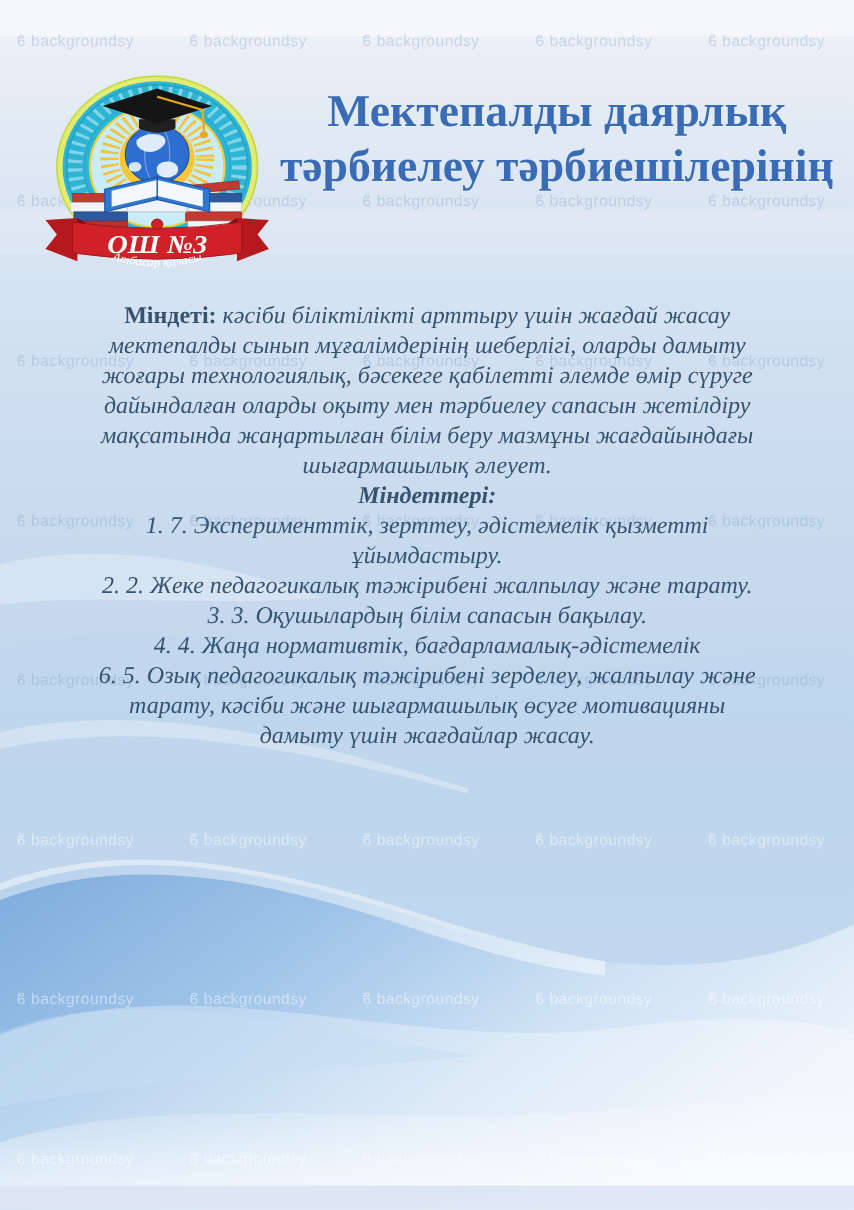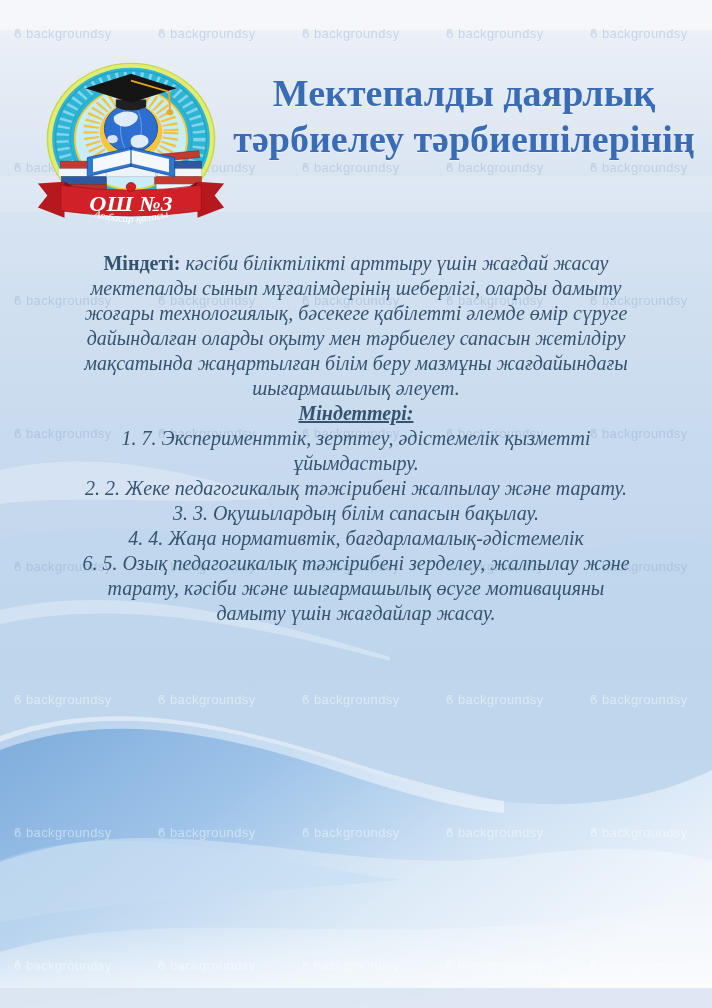--- a/index.html
+++ b/index.html
@@ -27,21 +27,21 @@
   }
   .title span{display:block;}
 
   .content{
     position:absolute;left:76px;top:251px;width:560px;z-index:2;
     text-align:center;color:#35536f;font-style:italic;
     font-size:20px;line-height:25px;
   }
   .content p{margin:0;}
   .mission-label{font-style:normal;font-weight:bold;}
-  .tasks-label{font-weight:bold;font-style:italic;text-decoration:underline;}
+  .tasks-label{font-weight:bold;font-style:italic;}
 </style>
 </head>
 <body>
 
 <svg class="bg-svg" width="712" height="1008" viewBox="0 0 712 1008" xmlns="http://www.w3.org/2000/svg">
   <defs>
     <linearGradient id="gwave" x1="0" y1="0" x2="1" y2="0.55">
       <stop offset="0" stop-color="#7aa9db"></stop>
       <stop offset="0.35" stop-color="#9cc2e8"></stop>
       <stop offset="0.68" stop-color="#cfe2f4"></stop>

